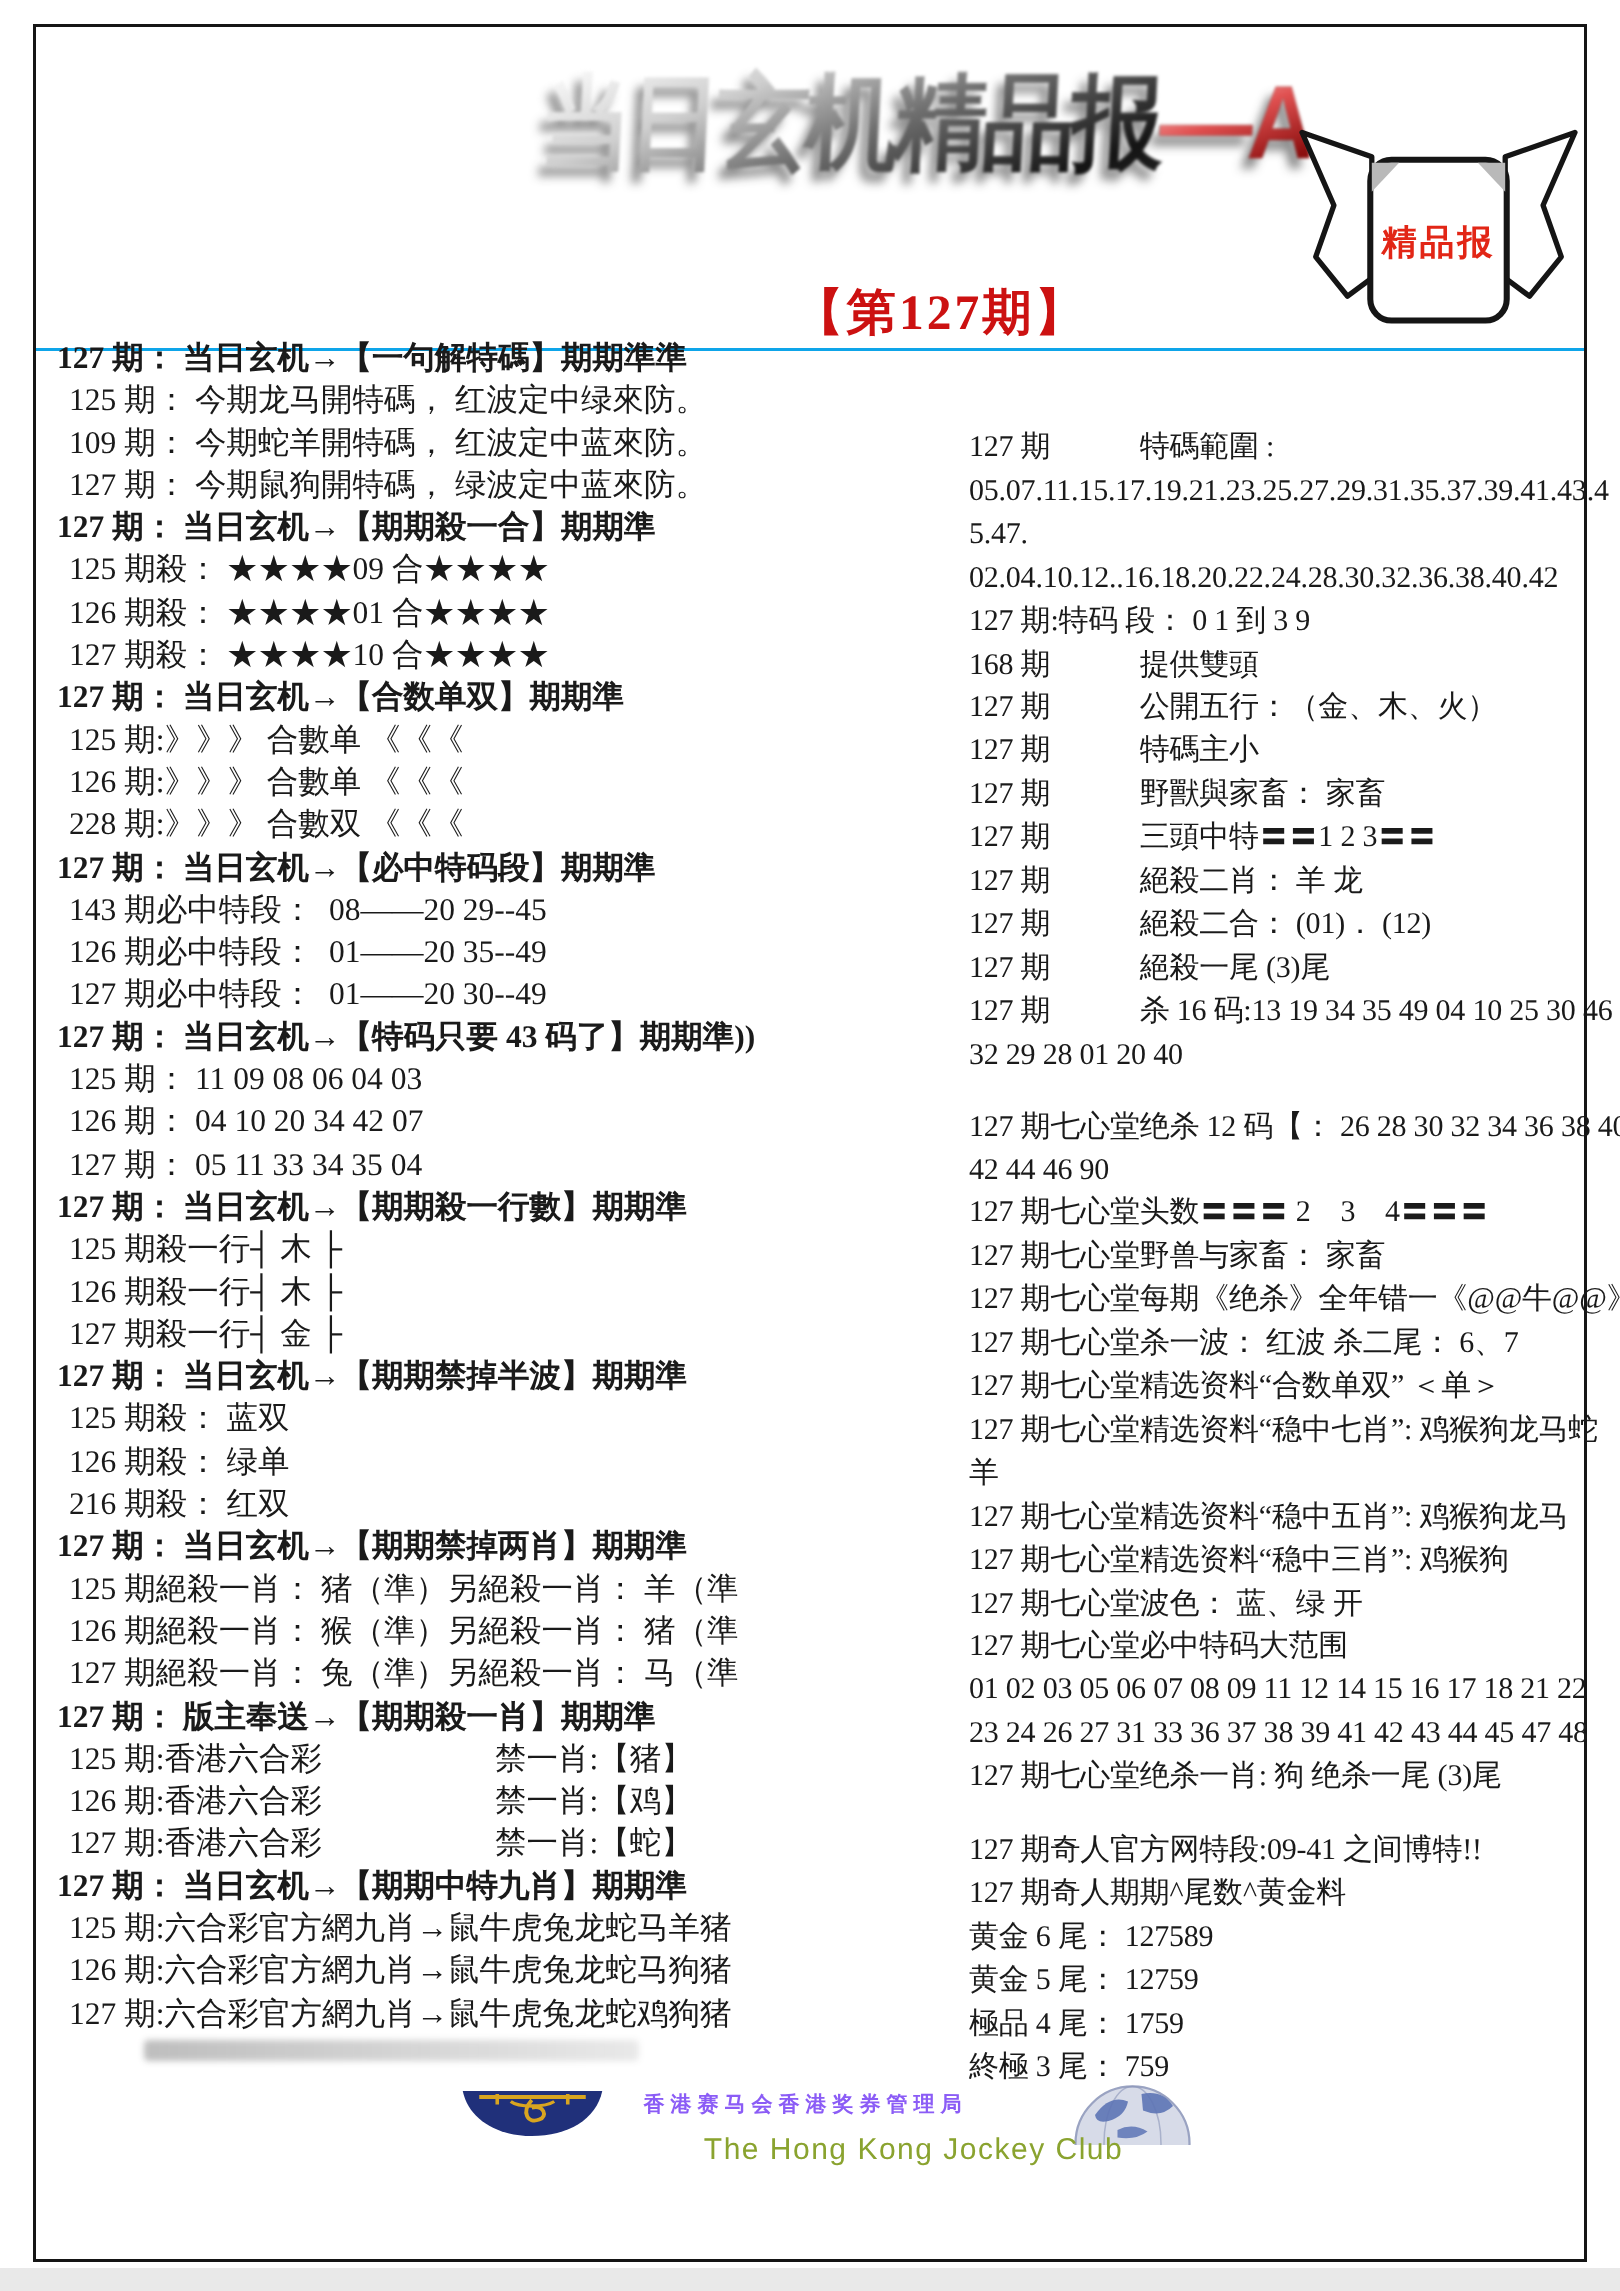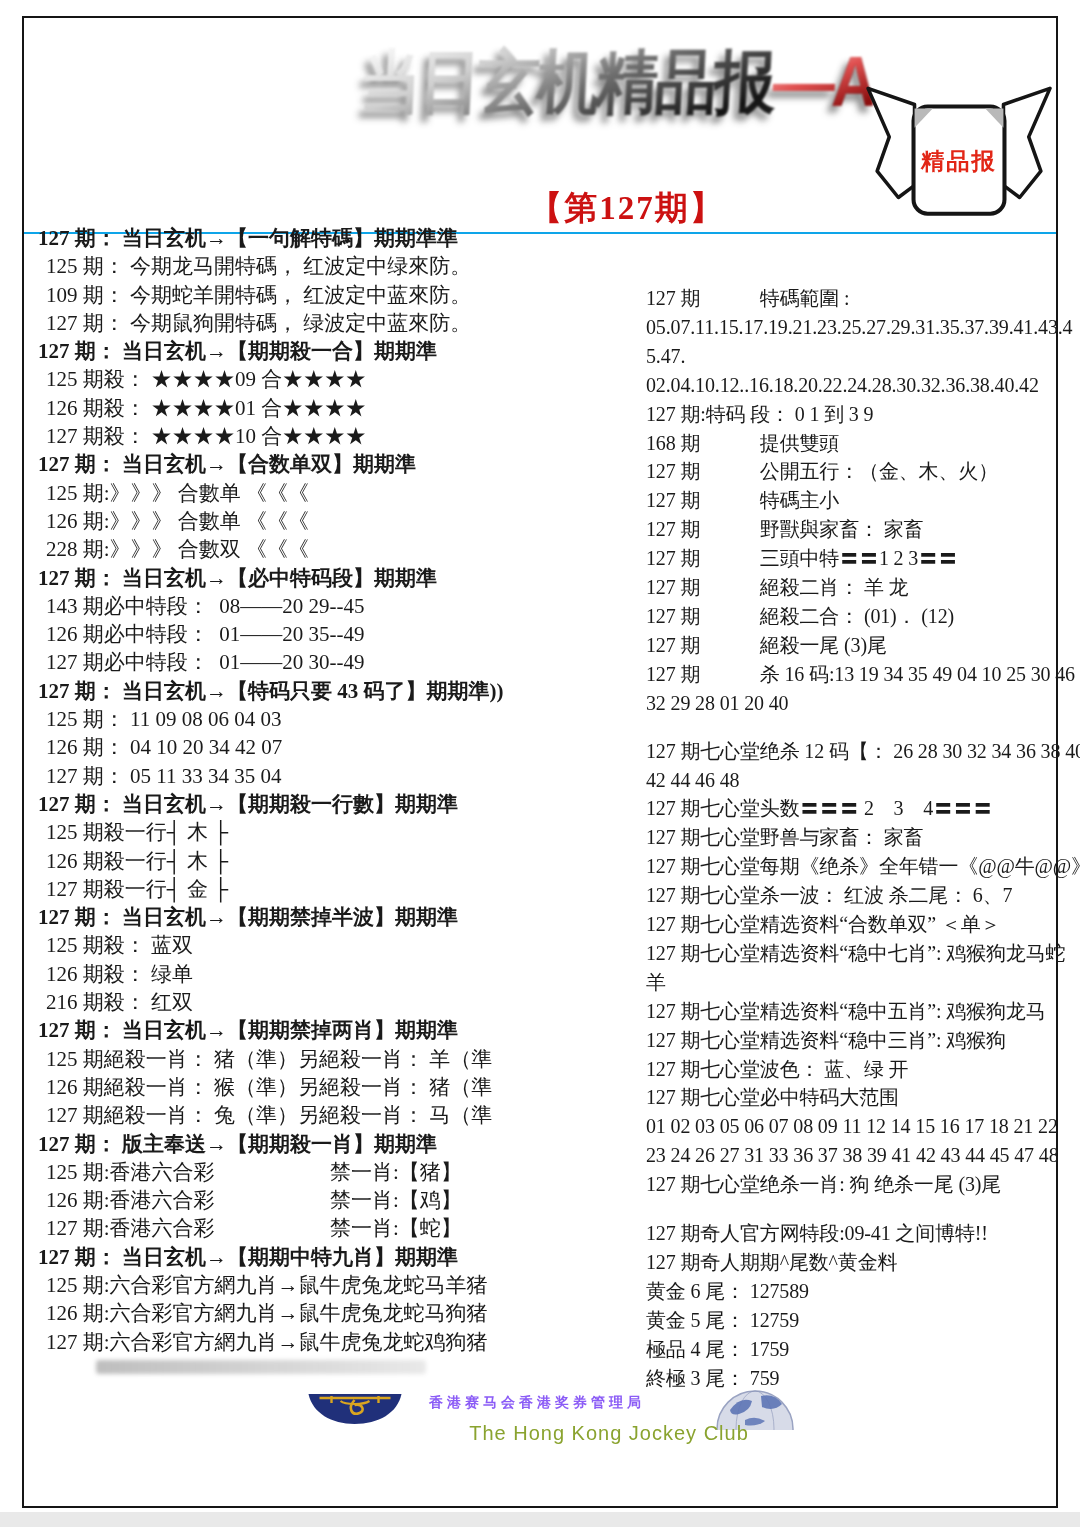--- a/index.html
+++ b/index.html
@@ -130,21 +130,21 @@
       <div class="line">127 期　　　公開五行：（金、木、火）</div>
       <div class="line">127 期　　　特碼主小</div>
       <div class="line">127 期　　　野獸與家畜： 家畜</div>
       <div class="line">127 期　　　三頭中特〓〓1 2 3〓〓</div>
       <div class="line">127 期　　　絕殺二肖： 羊 龙</div>
       <div class="line">127 期　　　絕殺二合： (01)． (12)</div>
       <div class="line">127 期　　　絕殺一尾 (3)尾</div>
       <div class="line">127 期　　　杀 16 码:13 19 34 35 49 04 10 25 30 46</div>
       <div class="line">32 29 28 01 20 40</div>
       <div class="line" style="margin-top: 19px;">127 期七心堂绝杀 12 码【： 26 28 30 32 34 36 38 40</div>
-      <div class="line">42 44 46 48</div>
+      <div class="line">42 44 46 90</div>
       <div class="line">127 期七心堂头数〓〓〓 2　3　4〓〓〓</div>
       <div class="line">127 期七心堂野兽与家畜： 家畜</div>
       <div class="line">127 期七心堂每期《绝杀》全年错一《@@牛@@》</div>
       <div class="line">127 期七心堂杀一波： 红波 杀二尾： 6、7</div>
       <div class="line">127 期七心堂精选资料“合数单双” ＜单＞</div>
       <div class="line">127 期七心堂精选资料“稳中七肖”: 鸡猴狗龙马蛇</div>
       <div class="line">羊</div>
       <div class="line">127 期七心堂精选资料“稳中五肖”: 鸡猴狗龙马</div>
       <div class="line">127 期七心堂精选资料“稳中三肖”: 鸡猴狗</div>
       <div class="line">127 期七心堂波色： 蓝、绿 开</div>

